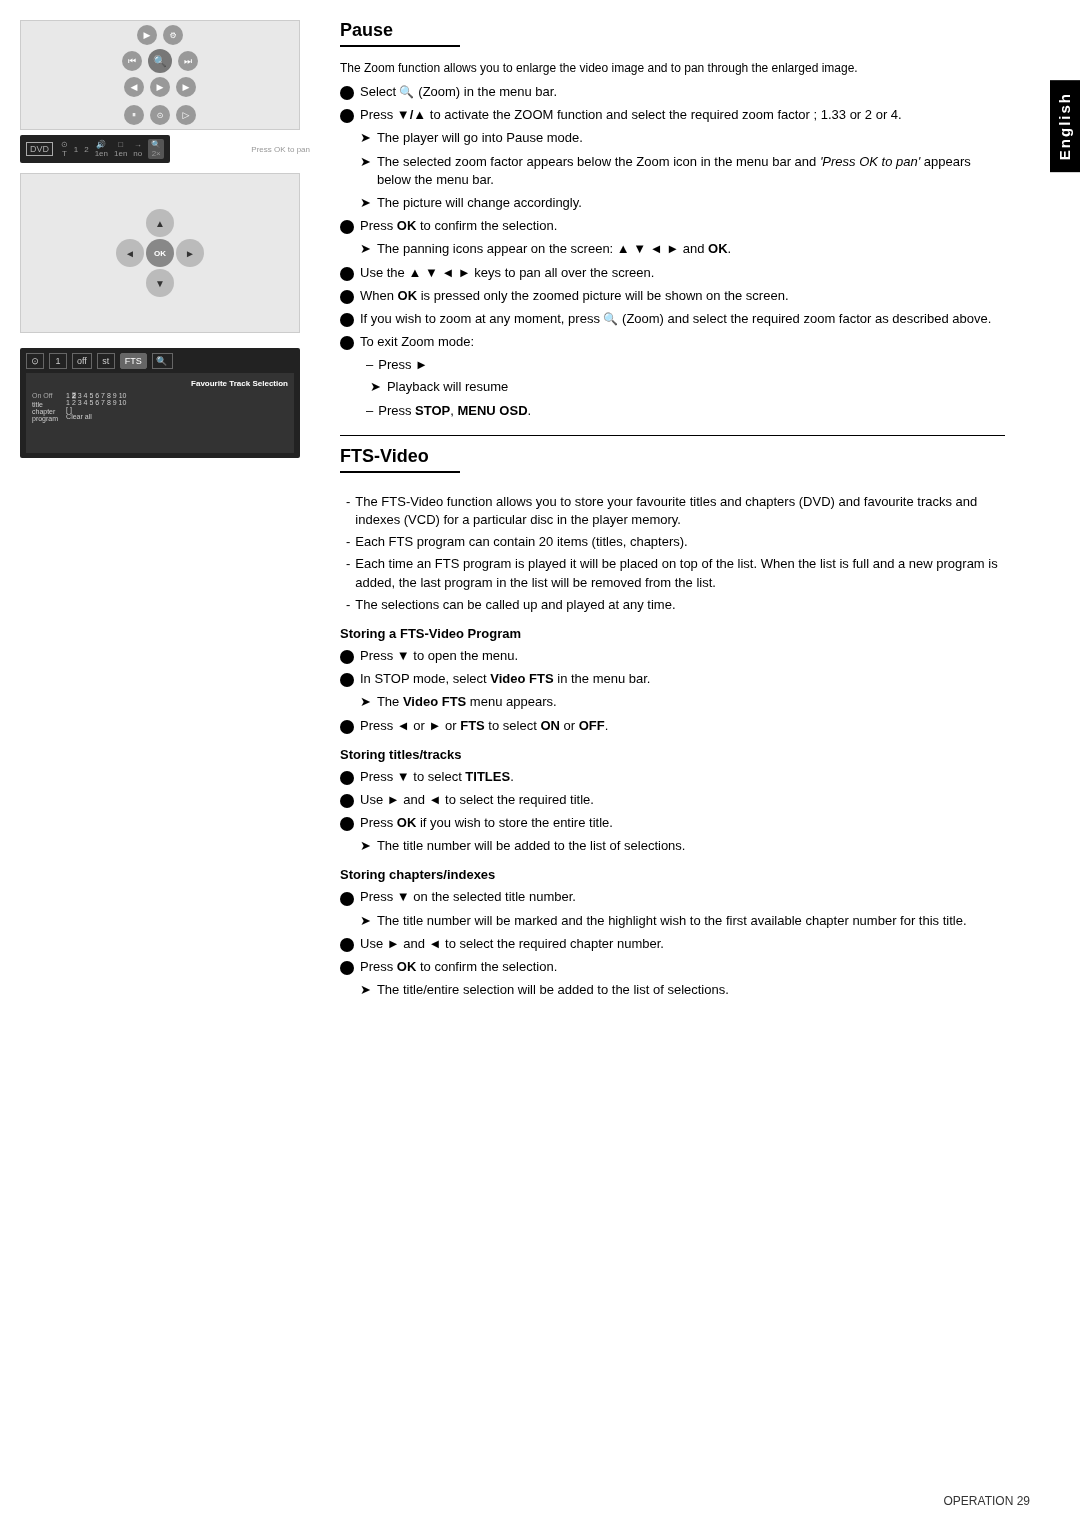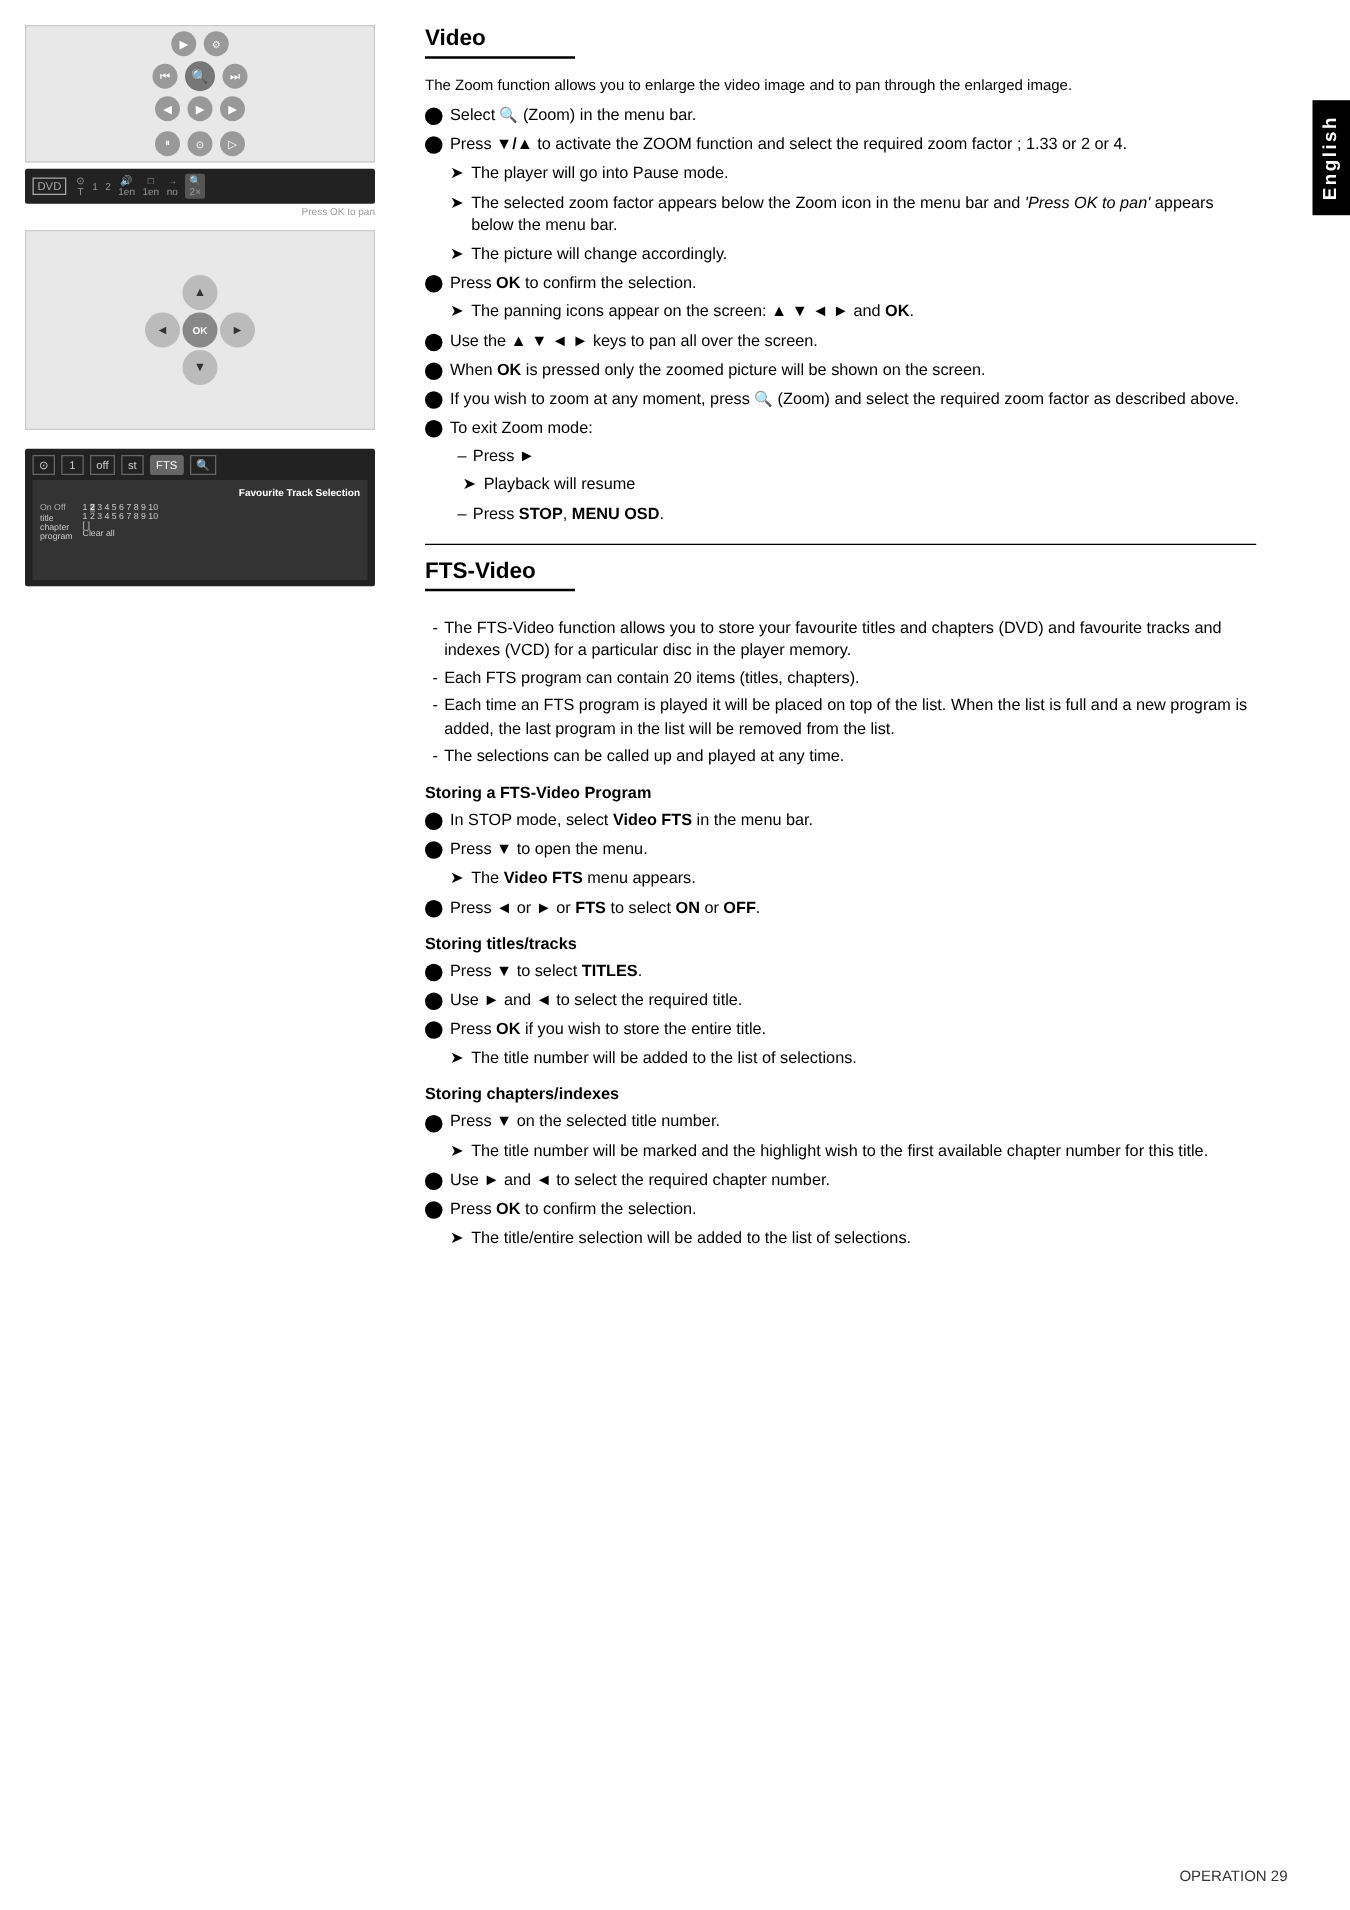--- a/index.html
+++ b/index.html
@@ -368,21 +368,21 @@
         <div class="ctrl-btn">▶</div>
         <div class="ctrl-btn">▶</div>
       </div>
       <div class="ctrl-row" style="margin-top:4px;">
         <div class="ctrl-btn" style="font-size:8px;">⏸</div>
         <div class="ctrl-btn" style="font-size:8px;">⊙</div>
         <div class="ctrl-btn">▷</div>
       </div>
     </div>
 
-    <div style="display:flex;flex-direction:column;align-items:flex-start;margin-bottom:8px;">
+    <div style="display:flex;flex-direction:row;align-items:center;margin-bottom:8px;">
       <div class="menu-bar-mockup">
         <div class="dvd-label">DVD</div>
         <div class="menu-icons">
           <div class="menu-icon-item">
               <span>⊙</span>
               <span>T</span>
             </div>
           <div class="menu-icon-item">
               <span></span>
               <span>1</span>
@@ -454,21 +454,21 @@
           </div>
         </div>
       </div>
     </div>
 
   </div>
 
   <div class="right-panel">
 
     <div class="zoom-section">
-      <div class="section-title">Video</div>
+      <div class="section-title">Pause</div>
 
       <p class="info-text">The Zoom function allows you to enlarge the video image and to pan through the enlarged image.</p>
 
       <ul class="bullet-list">
         <li>
           <div class="bullet-dot"></div>
           <span>Select <span style="font-size:12px;">🔍</span> (Zoom) in the menu bar.</span>
         </li>
         <li>
           <div class="bullet-dot"></div>
@@ -552,25 +552,25 @@
           <span class="dash-sym">-</span>
           <span>The selections can be called up and played at any time.</span>
         </div>
       </div>
 
       
       <div class="subsection-title">Storing a FTS-Video Program</div>
       <ul class="bullet-list">
         <li>
           <div class="bullet-dot"></div>
+          <span>Press <strong>▼</strong> to open the menu.</span>
+        </li>
+        <li>
+          <div class="bullet-dot"></div>
           <span>In STOP mode, select <strong>Video FTS</strong> in the menu bar.</span>
-        </li>
-        <li>
-          <div class="bullet-dot"></div>
-          <span>Press <strong>▼</strong> to open the menu.</span>
         </li>
       </ul>
       <div class="arrow-item">
         <span class="arrow-sym">➤</span>
         <span>The <strong>Video FTS</strong> menu appears.</span>
       </div>
       <ul class="bullet-list" style="margin-top:4px;">
         <li>
           <div class="bullet-dot"></div>
           <span>Press <strong>◄</strong> or <strong>►</strong> or <strong>FTS</strong> to select <strong>ON</strong> or <strong>OFF</strong>.</span>

